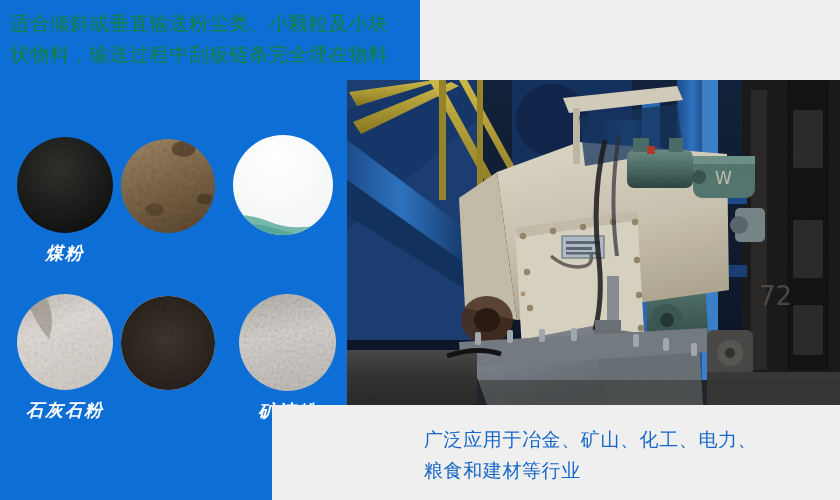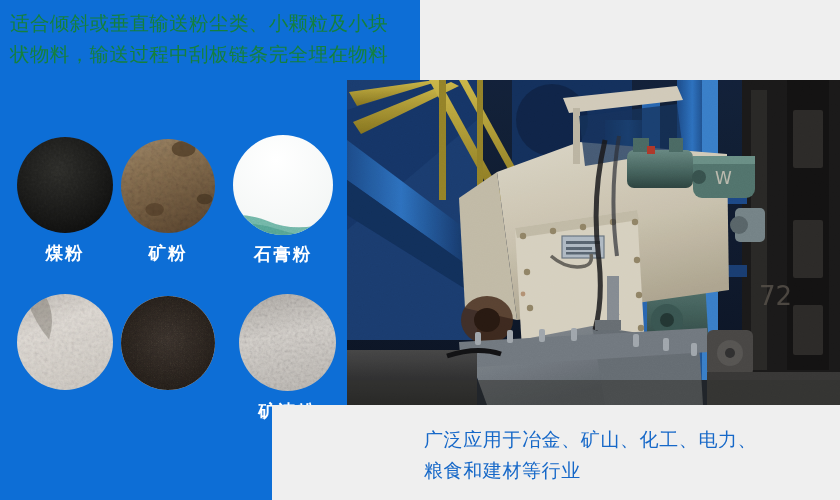--- a/index.html
+++ b/index.html
@@ -67,20 +67,21 @@
   }
   .mat-label {
     position:absolute;
     width:100%;
     text-align:center;
     color:#ffffff;
     font-size:17.5px;
     font-weight:600;
     letter-spacing:2px;
     white-space:nowrap;
+    font-style:italic;
   }
 
   
   .photo {
     position:absolute;
     left:347px; top:80px;
     width:493px; height:325px;
     overflow:hidden;
     background:#1a2a3e;
   }
@@ -167,21 +168,20 @@
                 </feComponentTransfer>
               </filter>
           </defs>
           <rect width="100" height="100" fill="url(#g2)"></rect>
           <rect width="100" height="100" filter="url(#n2)" opacity="0.8" style="mix-blend-mode:multiply"></rect>
           <ellipse cx="62" cy="22" rx="9" ry="6" fill="#4a3722" opacity="0.7"></ellipse>
           <ellipse cx="40" cy="68" rx="7" ry="5" fill="#4a3722" opacity="0.55"></ellipse>
           <ellipse cx="78" cy="60" rx="6" ry="4" fill="#3e2e1c" opacity="0.6"></ellipse>
         </svg>
       </div>
-      <div class="mat-label" style="top:102px;">矿粉</div>
     </div>
 
     <div class="mat-item" style="left:233px; top:7px;">
       <div class="mat-circle" style="width:100px;height:100px;">
         <svg class="tex" viewBox="0 0 100 100" preserveAspectRatio="none">
           <defs>
             <radialGradient id="g3" cx="45%" cy="32%" r="78%">
               <stop offset="0%" stop-color="#ffffff"></stop>
                 <stop offset="70%" stop-color="#f3f6f5"></stop>
                 <stop offset="100%" stop-color="#dfe8e6"></stop>
@@ -193,21 +193,20 @@
                   <feFuncA type="linear" slope="0.28"></feFuncA>
                 </feComponentTransfer>
               </filter>
           </defs>
           <rect width="100" height="100" fill="url(#g3)"></rect>
           <path d="M0 74 Q 20 68 40 76 Q 62 86 100 72 L100 100 L0 100 Z" fill="#6fb5a6"></path>
           <path d="M0 80 Q 25 74 48 82 Q 70 90 100 80 L100 100 L0 100 Z" fill="#4e9d8d" opacity="0.8"></path>
           <rect width="100" height="100" filter="url(#n3)" opacity="0.7" style="mix-blend-mode:overlay"></rect>
         </svg>
       </div>
-      <div class="mat-label" style="top:107px;">石膏粉</div>
     </div>
 
     <div class="mat-item" style="left:17px; top:166px;">
       <div class="mat-circle" style="width:96px;height:96px;">
         <svg class="tex" viewBox="0 0 100 100" preserveAspectRatio="none">
           <defs>
             <linearGradient id="g4" x1="0.2" y1="0" x2="0.6" y2="1">
               <stop offset="0%" stop-color="#b9b4ae"></stop>
                 <stop offset="40%" stop-color="#e3ded8"></stop>
                 <stop offset="100%" stop-color="#cfcac3"></stop>
@@ -219,20 +218,21 @@
                   <feFuncA type="linear" slope="0.5"></feFuncA>
                 </feComponentTransfer>
               </filter>
           </defs>
           <rect width="100" height="100" fill="url(#g4)"></rect>
           <path d="M55 0 L100 0 L100 26 Q 78 20 62 12 Z" fill="#a8281b"></path>
           <path d="M30 8 Q 45 26 38 48 Q 28 36 22 20 Z" fill="#8e8880" opacity="0.55"></path>
           <rect width="100" height="100" filter="url(#n4)" opacity="0.7" style="mix-blend-mode:multiply"></rect>
         </svg>
       </div>
+      <div class="mat-label" style="top:104px;">石灰石粉</div>
     </div>
 
     <div class="mat-item" style="left:121px; top:168px;">
       <div class="mat-circle" style="width:94px;height:94px;">
         <svg class="tex" viewBox="0 0 100 100" preserveAspectRatio="none">
           <defs>
             <radialGradient id="g5" cx="50%" cy="45%" r="72%">
               <stop offset="0%" stop-color="#3a322c"></stop>
                 <stop offset="60%" stop-color="#241e19"></stop>
                 <stop offset="100%" stop-color="#0d0b09"></stop>

